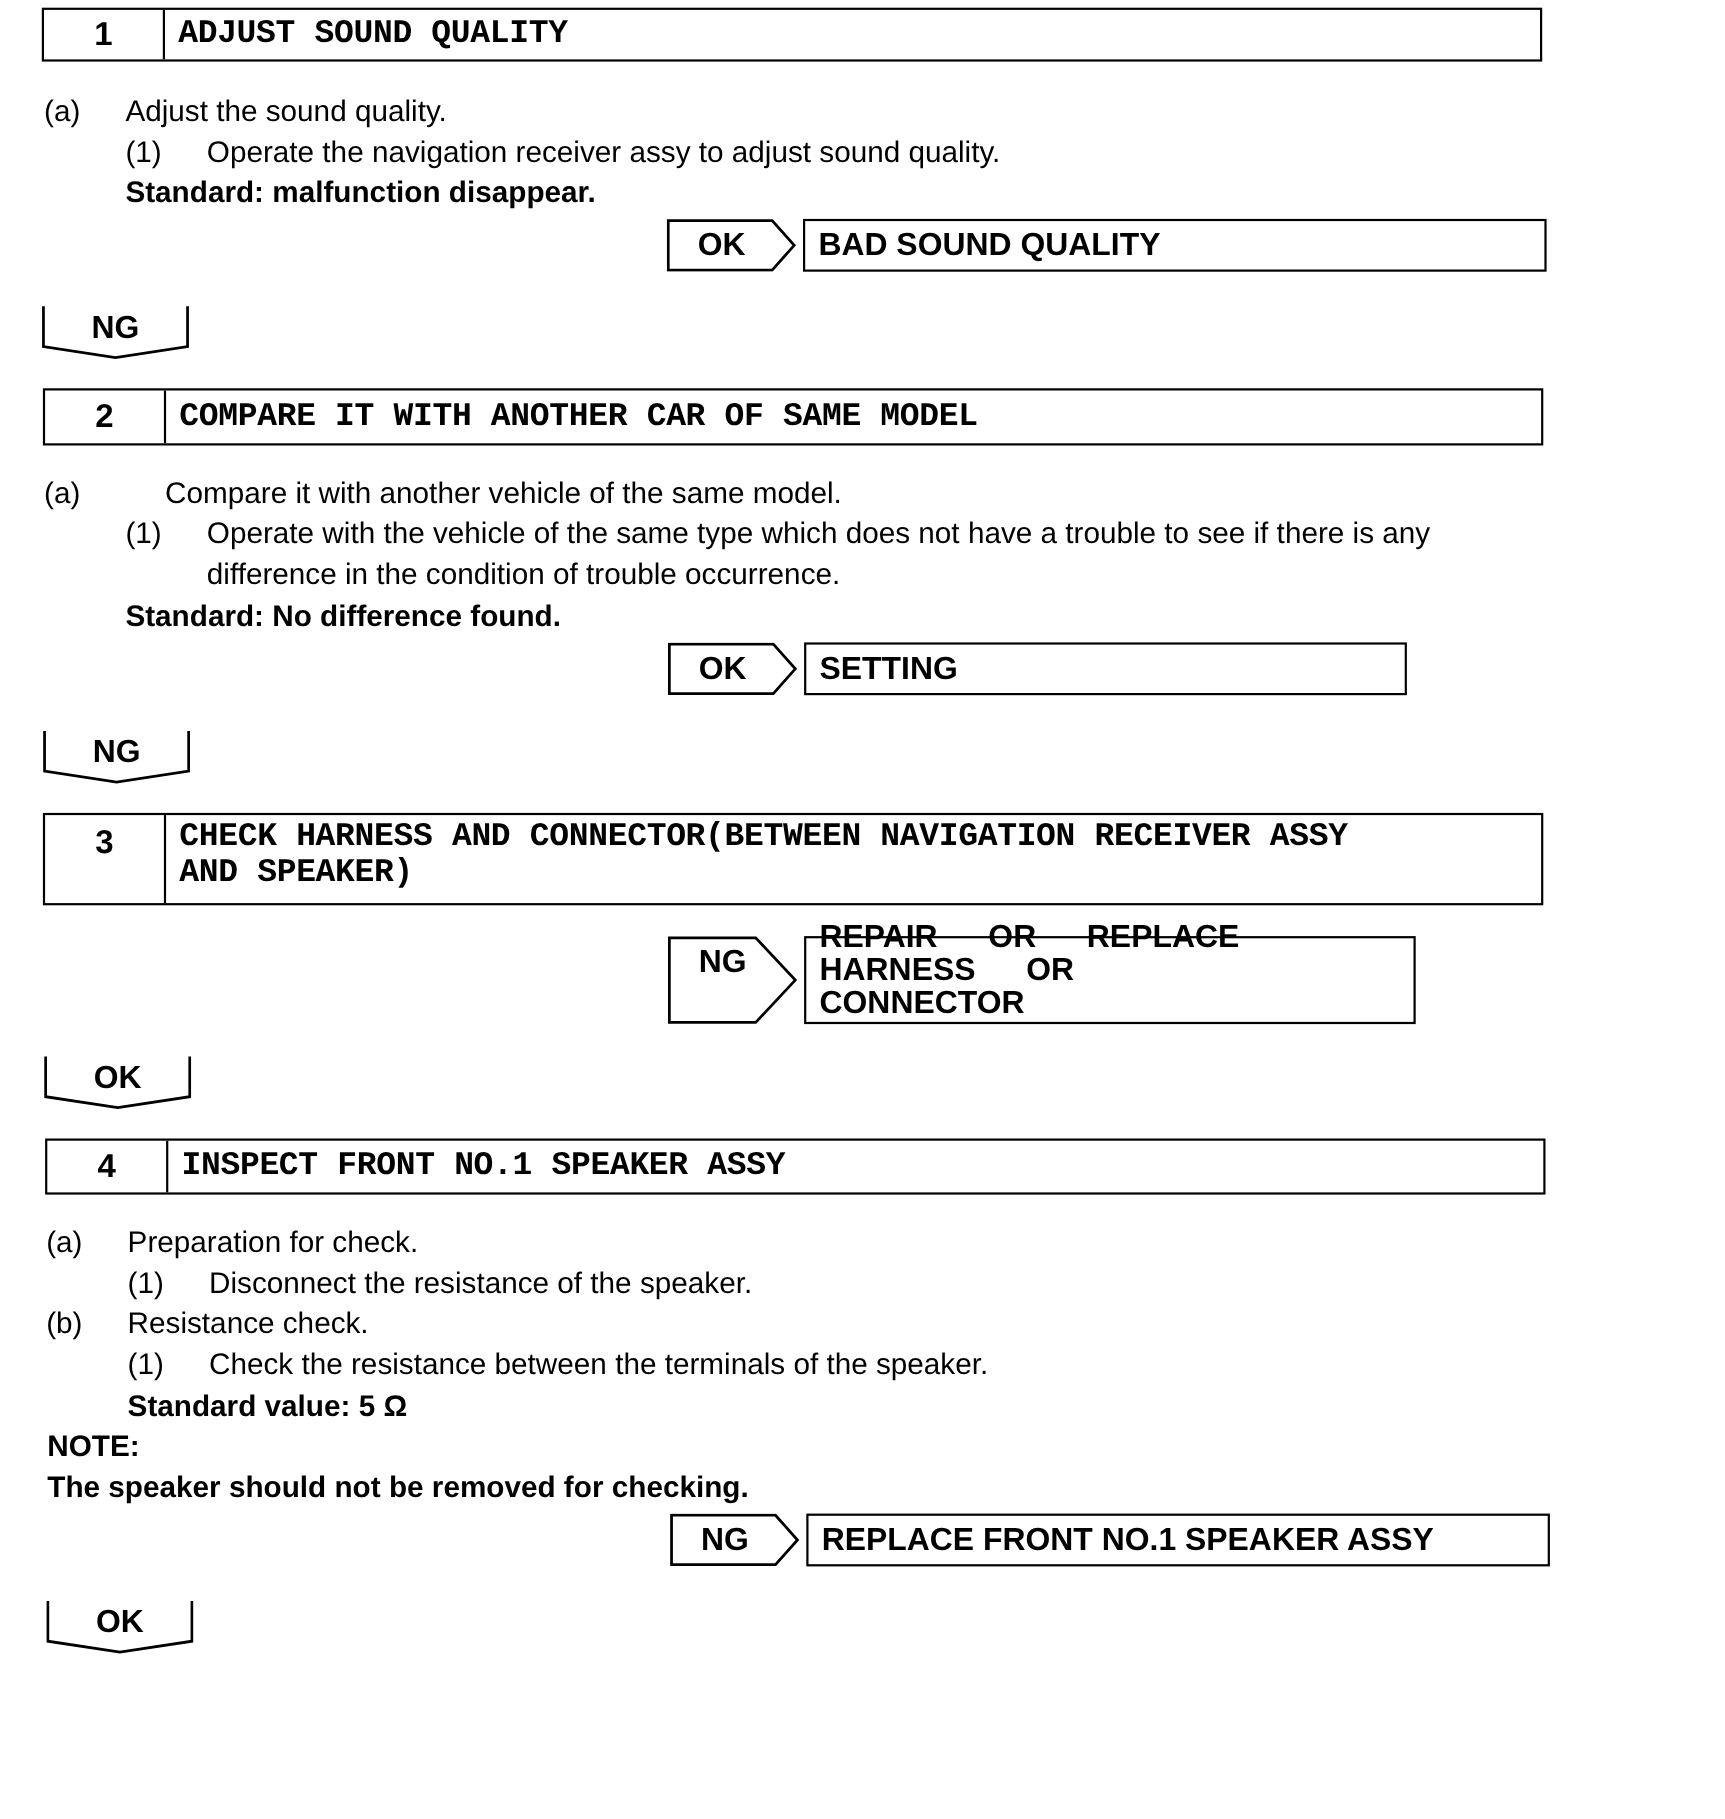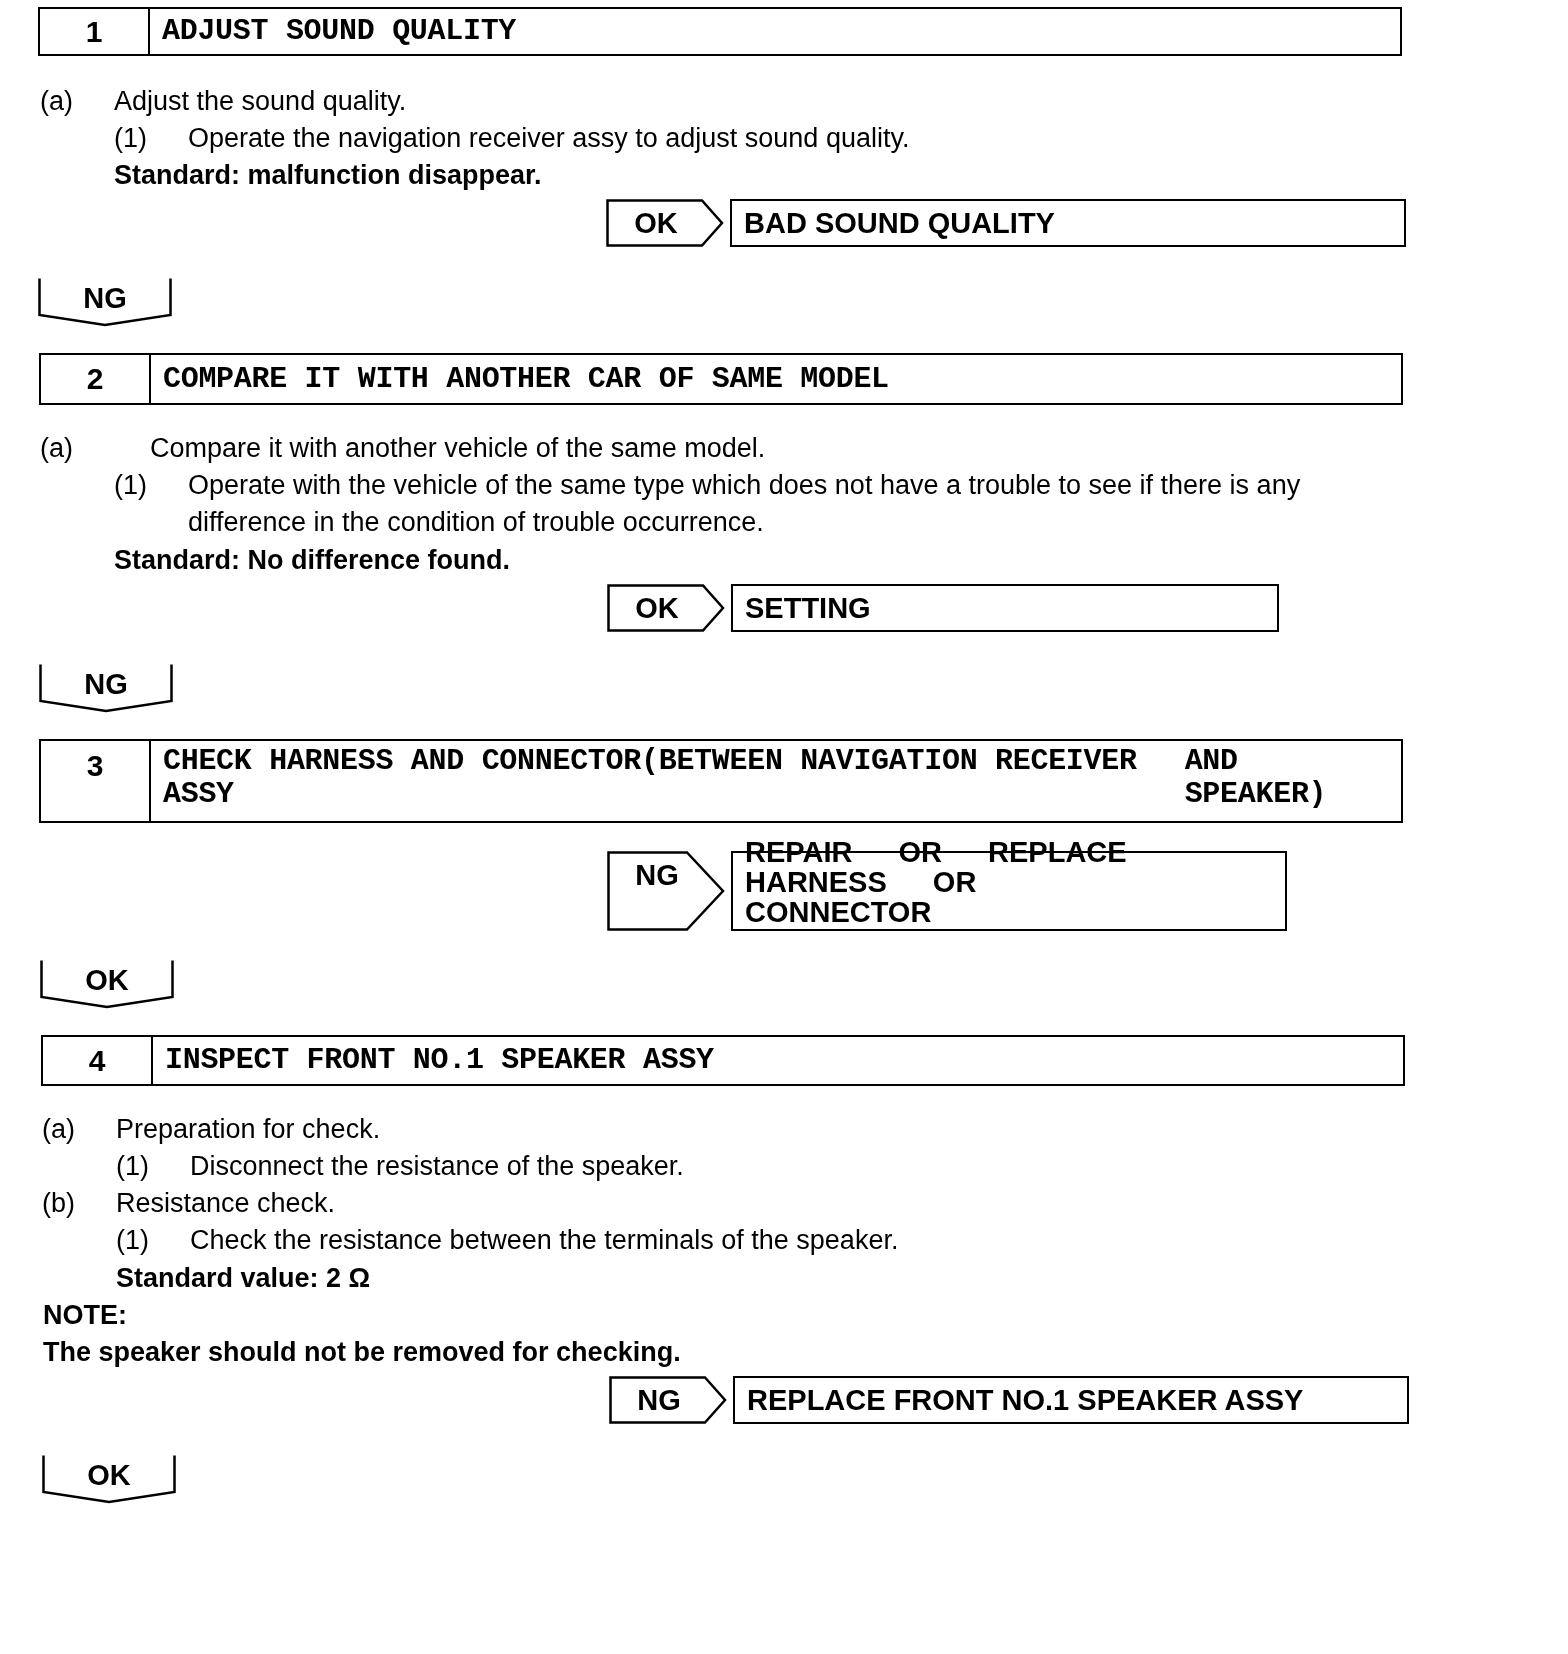--- a/index.html
+++ b/index.html
@@ -96,21 +96,21 @@
 
 <div class="down-tag" style="left:39px; top:663px;">
   <svg viewBox="0 0 134 50" preserveAspectRatio="none">
     <polyline points="1.5,1.5 1.5,38 67,48 132.5,38 132.5,1.5" fill="none" stroke="#000" stroke-width="2.5"></polyline>
   </svg>
   <span class="lbl">NG</span>
 </div>
 
 <div class="step-header" style="left:39px; top:739px; width:1364px; height:84px;">
   <div class="step-num" style="align-items:flex-start; padding-top:8px;">3</div>
-  <div class="step-title" style="flex-direction:row; align-items:flex-start; justify-content:space-between;">
+  <div class="step-title" style="flex-direction:column; align-items:flex-start; justify-content:flex-start;">
     <span>CHECK HARNESS AND CONNECTOR(BETWEEN NAVIGATION RECEIVER ASSY</span>
     <span>AND SPEAKER)</span>
   </div>
 </div>
 
 <div class="result-row" style="left:607px; top:851px; height:80px;">
   <div class="arrow-tag">
     <svg viewBox="0 0 118 80" preserveAspectRatio="none">
       <polygon points="1.5,1.5 80,1.5 116,40 80,78.5 1.5,78.5" fill="#fff" stroke="#000" stroke-width="2.5"></polygon>
     </svg>
@@ -136,21 +136,21 @@
   <div class="step-title">INSPECT FRONT NO.1 SPEAKER ASSY</div>
 </div>
 <div class="txt" style="left:42px; top:1114px;">(a)</div>
 <div class="txt" style="left:116px; top:1114px;">Preparation for check.</div>
 <div class="txt" style="left:116px; top:1151px;">(1)</div>
 <div class="txt" style="left:190px; top:1151px;">Disconnect the resistance of the speaker.</div>
 <div class="txt" style="left:42px; top:1188px;">(b)</div>
 <div class="txt" style="left:116px; top:1188px;">Resistance check.</div>
 <div class="txt" style="left:116px; top:1225px;">(1)</div>
 <div class="txt" style="left:190px; top:1225px;">Check the resistance between the terminals of the speaker.</div>
-<div class="txt bold" style="left:116px; top:1263px;">Standard value: 2 Ω</div>
+<div class="txt bold" style="left:116px; top:1263px;">Standard value: 5 Ω</div>
 <div class="txt bold" style="left:43px; top:1300px;">NOTE:</div>
 <div class="txt bold" style="left:43px; top:1337px;">The speaker should not be removed for checking.</div>
 
 <div class="result-row" style="left:609px; top:1376px; height:48px;">
   <div class="arrow-tag">
     <svg viewBox="0 0 118 48" preserveAspectRatio="none">
       <polygon points="1.5,1.5 96,1.5 116,24 96,46.5 1.5,46.5" fill="#fff" stroke="#000" stroke-width="2.5"></polygon>
     </svg>
     <span class="lbl">NG</span>
   </div>

